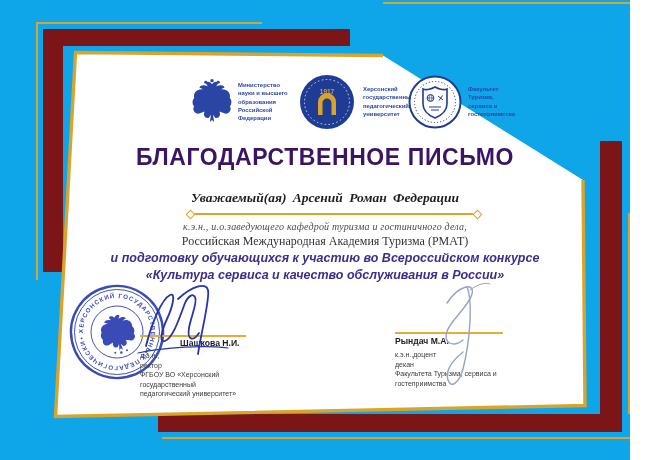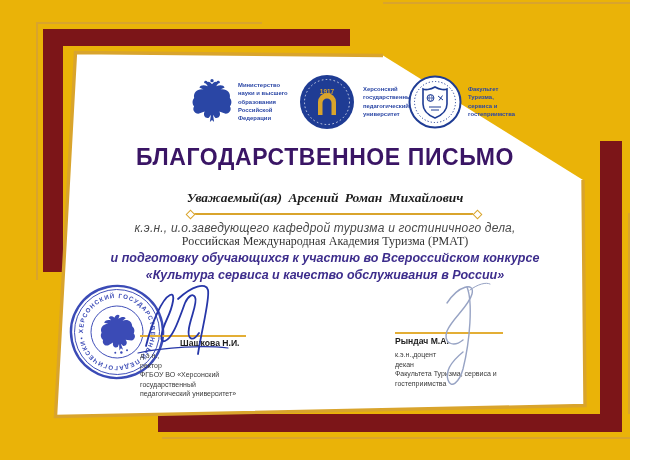--- a/index.html
+++ b/index.html
@@ -1,38 +1,38 @@
 <!DOCTYPE html>
 <html><head>
 <meta charset="utf-8">
 <style>
   html,body { margin:0; padding:0; background:#ffffff; }
   .stage {
-    position:relative; width:630px; height:460px; background:#eab308; overflow:hidden;
+    position:relative; width:630px; height:460px; background:#0ea5e9; overflow:hidden;
     font-family:"Liberation Sans", sans-serif;
   }
 
   
   .goldline { background:#D9A42C; position:absolute; }
   .maroon   { background:#7C1518; position:absolute; }
 
   
   .center-row { position:absolute; left:0; width:650px; text-align:center; }
 
   .cert-title {
     top:144px; font-size:23px; font-weight:800; letter-spacing:0.6px;
     color:#3A1565; z-index:6;
   }
   .salutation {
     top:190px; font-family:"Liberation Serif", serif; font-style:italic; font-weight:700;
     font-size:13.5px; color:#1d1d1d; word-spacing:3px; z-index:6;
   }
   .recipient-title {
-    top:221px; font-family:Liberation Sans, sans-serif; font-style:italic;
-    font-size:12px; color:#4a4a4a; letter-spacing:0.2px; z-index:6;
+    top:221px; font-family:Liberation Serif, serif; font-style:italic;
+    font-size:10px; color:#4a4a4a; letter-spacing:0.2px; z-index:6;
   }
   .recipient-org {
     top:234px; font-family:"Liberation Serif", serif; 
     font-size:12px; color:#333; z-index:6;
   }
   .body-text {
     top:250px; font-style:italic; font-weight:700; font-size:12.5px; line-height:17px;
     color:#3D2D8C; z-index:6;
   }
 
@@ -117,21 +117,21 @@
     <path d="M-6,5 L6,5 M-4,8 L4,8" stroke="#1F3C94" stroke-width="1"></path>
   </svg>
   <div class="logo-text" style="left:468px; top:85px;">
     <div>Факультет</div>
     <div>Туризма,</div>
     <div>сервиса и</div>
     <div>гостеприимства</div>
   </div>
 
   <div class="center-row cert-title">БЛАГОДАРСТВЕННОЕ ПИСЬМО</div>
-  <div class="center-row salutation">Уважаемый(ая) Арсений Роман Михайлович</div>
+  <div class="center-row salutation">Уважаемый(ая) Арсений Роман Федерации</div>
 
   <div class="divider-line"></div>
   <div class="diamond" style="left:187px; top:211px;"></div>
   <div class="diamond" style="left:474px; top:211px;"></div>
 
   <div class="center-row recipient-title">к.э.н., и.о.заведующего кафедрой туризма и гостиничного дела,</div>
   <div class="center-row recipient-org">Российская Международная Академия Туризма (РМАТ)</div>
 
   <div class="center-row body-text">
     <div>и подготовку обучающихся к участию во Всероссийском конкурсе</div>

